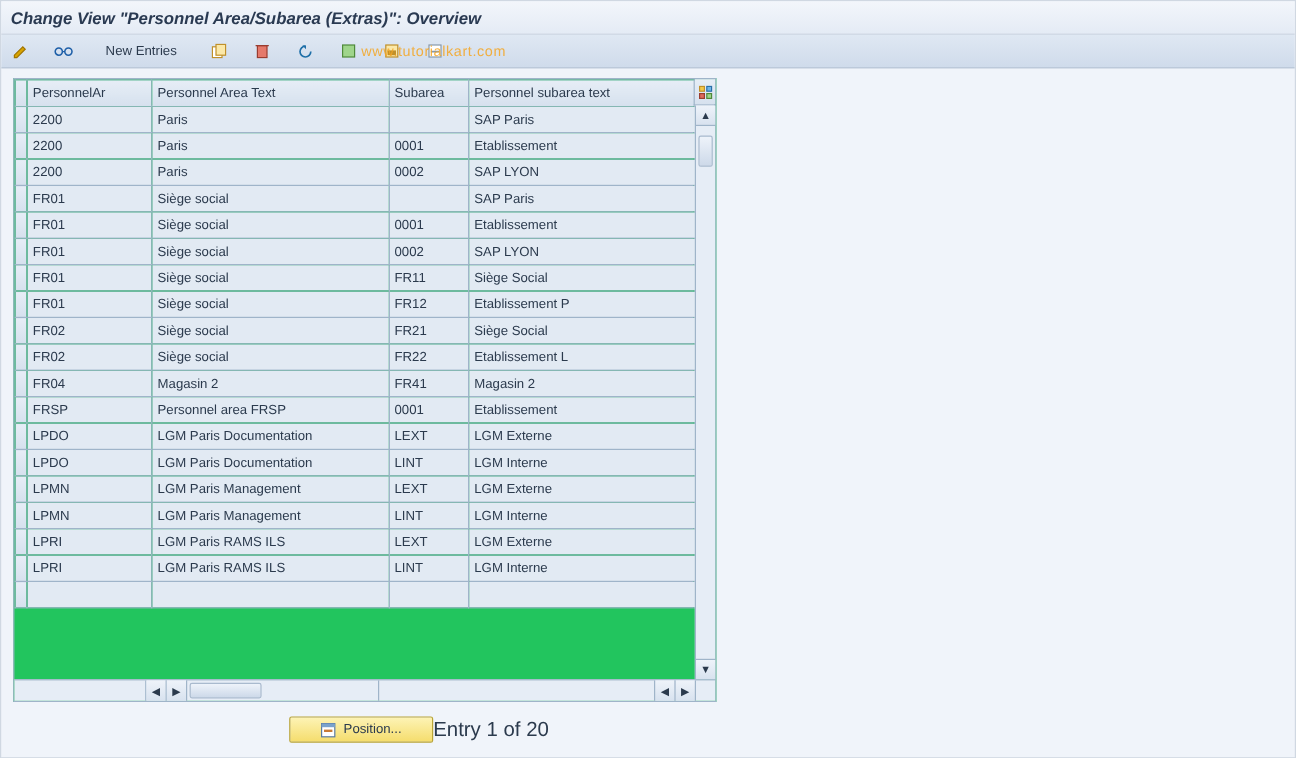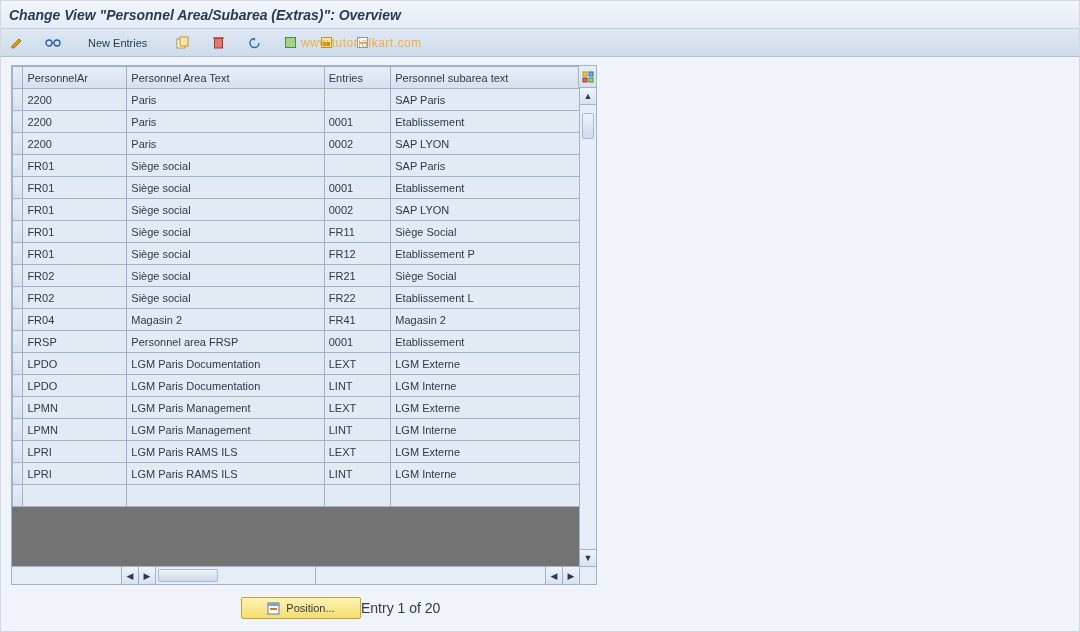--- a/index.html
+++ b/index.html
@@ -70,21 +70,21 @@
     font-family:"Segoe UI",Arial;
     pointer-events:none;
     text-align:right;
   }
   
   .table-frame {
     margin:8px 0 0 10px;
     width:586px;
     height:520px;
     border:1px solid var(--sap-border);
-    background:#737373;
+    background:#22c55e;
     position:relative;
   }
   .table-wrap {
     position:absolute; left:0; top:0; right:0; bottom:18px;
     overflow:hidden;
   }
   table { border-collapse:collapse; width:100%; table-layout:fixed;}
   th, td {
     border:1px solid var(--sap-border);
     height:22px;
@@ -159,21 +159,21 @@
   .pos-btn {
     width:120px; height:22px;
     background:linear-gradient(#fdf3b5,#f5dd6d);
     border:1px solid #b9a437;
     border-radius:2px;
     display:flex;align-items:center;justify-content:center;
     gap:6px;
     cursor:pointer;
     font-size:11px;
   }
-  .entry-txt { font-size:14px; }
+  .entry-txt { font-size:17px; }
   
   svg { display:block; }
 </style>
 </head>
 <body>
 
 <div class="title-bar">
   <span>Change View "Personnel Area/Subarea (Extras)": Overview</span>
 </div>
 
@@ -240,21 +240,21 @@
         <col style="width:190px">
         <col style="width:64px">
         <col style="width:180px">
         <col style="width:17px">
       </colgroup>
       <thead>
         <tr>
           <th class="sel"></th>
           <th><span>PersonnelAr</span></th>
           <th><span>Personnel Area Text</span></th>
-          <th><span>Entries</span></th>
+          <th><span>Subarea</span></th>
           <th colspan="2"><span>Personnel subarea text</span></th>
         </tr>
       </thead>
       <tbody id="tbody">
           <tr>
             <td class="sel"></td>
             <td>2200</td>
             <td>Paris</td>
             <td></td>
             <td colspan="2">SAP Paris</td>

